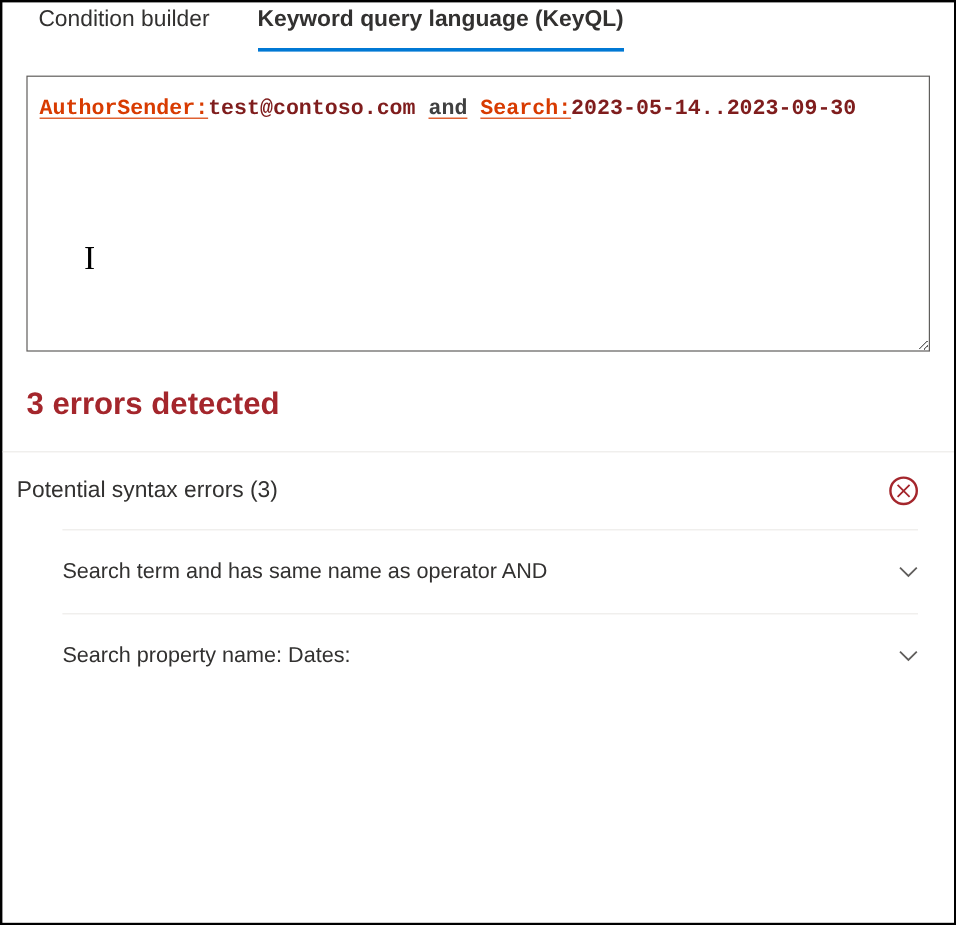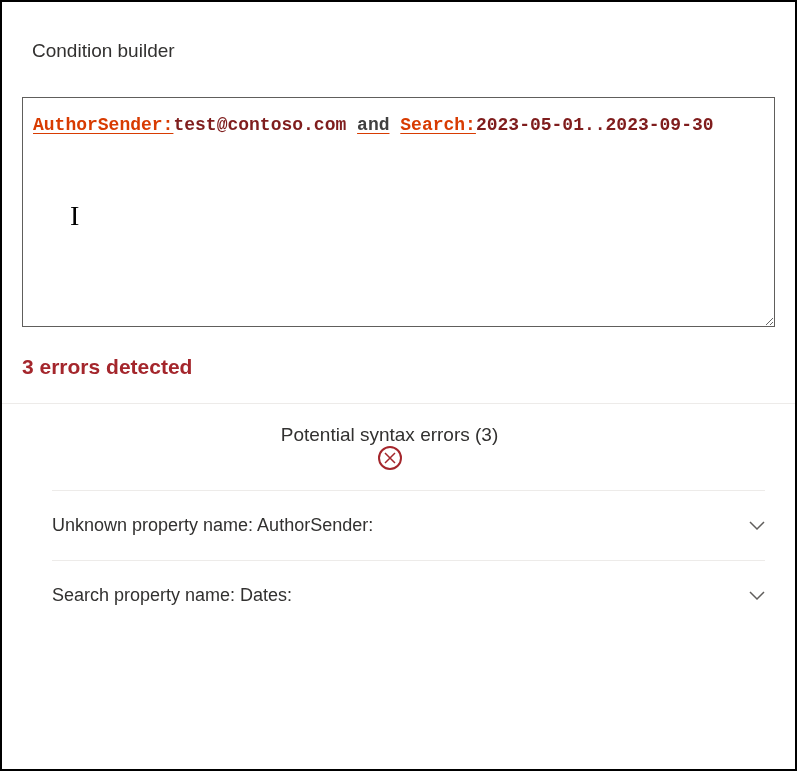--- a/index.html
+++ b/index.html
@@ -11,21 +11,21 @@
       font-family: 'Segoe UI', Tahoma, Geneva, Verdana, sans-serif;
       background: #ffffff;
       width: 797px;
       height: 771px;
       border: 2px solid #000;
       padding: 0;
     }
     .tabs {
       display: flex;
       gap: 40px;
-      padding: 38px 30px 0 30px;
+      padding: 4px 30px 0 30px;
     }
     .tab {
       font-size: 19px;
       color: #323130;
       padding-bottom: 12px;
       cursor: pointer;
       border-bottom: 3px solid transparent;
     }
     .tab.active {
       font-weight: 600;
@@ -57,35 +57,34 @@
       color: #7f1d1d;
     }
     .query-box .kw-op {
       color: #404040;
       text-decoration: underline;
       text-decoration-color: #d83b01;
       text-underline-offset: 3px;
     }
     .error-count {
       color: #a4262c;
-      font-size: 21px;
+      font-size: 26px;
       font-weight: 600;
       margin: 28px 20px 24px 20px;
     }
     .divider {
       height: 1px;
       background: #edebe9;
       margin: 0;
     }
     .syntax-header {
       display: flex;
       justify-content: space-between;
       align-items: center;
       padding: 20px 30px 20px 12px;
-      flex-direction: column;
     }
     .syntax-title {
       font-size: 19px;
       color: #323130;
     }
     .close-btn {
       width: 24px;
       height: 24px;
       border: 2px solid #a4262c;
       border-radius: 50%;
@@ -129,44 +128,45 @@
       font-family: serif;
       color: #000;
       pointer-events: none;
     }
   </style>
 </head>
 <body>
 
 <div class="tabs">
   <div class="tab">Condition builder</div>
+  <div class="tab active">Keyword query language (KeyQL)</div>
 </div>
 
 <div class="query-container">
-  <div class="query-box" contenteditable="true" style=""><span class="kw-error">AuthorSender:</span><span class="kw-value">test@contoso.com</span> <span class="kw-op">and</span> <span class="kw-error">Search:</span><span class="kw-value">2023-05-01..2023-09-30</span></div>
+  <div class="query-box" contenteditable="true" style=""><span class="kw-error">AuthorSender:</span><span class="kw-value">test@contoso.com</span> <span class="kw-op">and</span> <span class="kw-error">Search:</span><span class="kw-value">2023-05-14..2023-09-30</span></div>
 </div>
 
 <div class="cursor-ibeam">I</div>
 
 <div class="error-count">3 errors detected</div>
 
 <div class="divider"></div>
 
 <div class="syntax-header">
   <div class="syntax-title">Potential syntax errors (3)</div>
   <div class="close-btn">
     <svg viewBox="0 0 12 12" width="12" height="12">
       <path d="M1 1 L11 11 M11 1 L1 11" stroke="#a4262c" stroke-width="1.5" fill="none"></path>
     </svg>
   </div>
 </div>
 
 <div class="error-list">
   <div class="error-item">
-    <div class="error-item-text">Unknown property name: AuthorSender:</div>
+    <div class="error-item-text">Search term and has same name as operator AND</div>
     <div class="chevron">
       <svg viewBox="0 0 16 10">
           <path d="M1 1 L8 8 L15 1" stroke="#605e5c" stroke-width="1.5" fill="none"></path>
         </svg>
     </div>
   </div>
   <div class="error-item">
     <div class="error-item-text">Search property name: Dates:</div>
     <div class="chevron">
       <svg viewBox="0 0 16 10">

